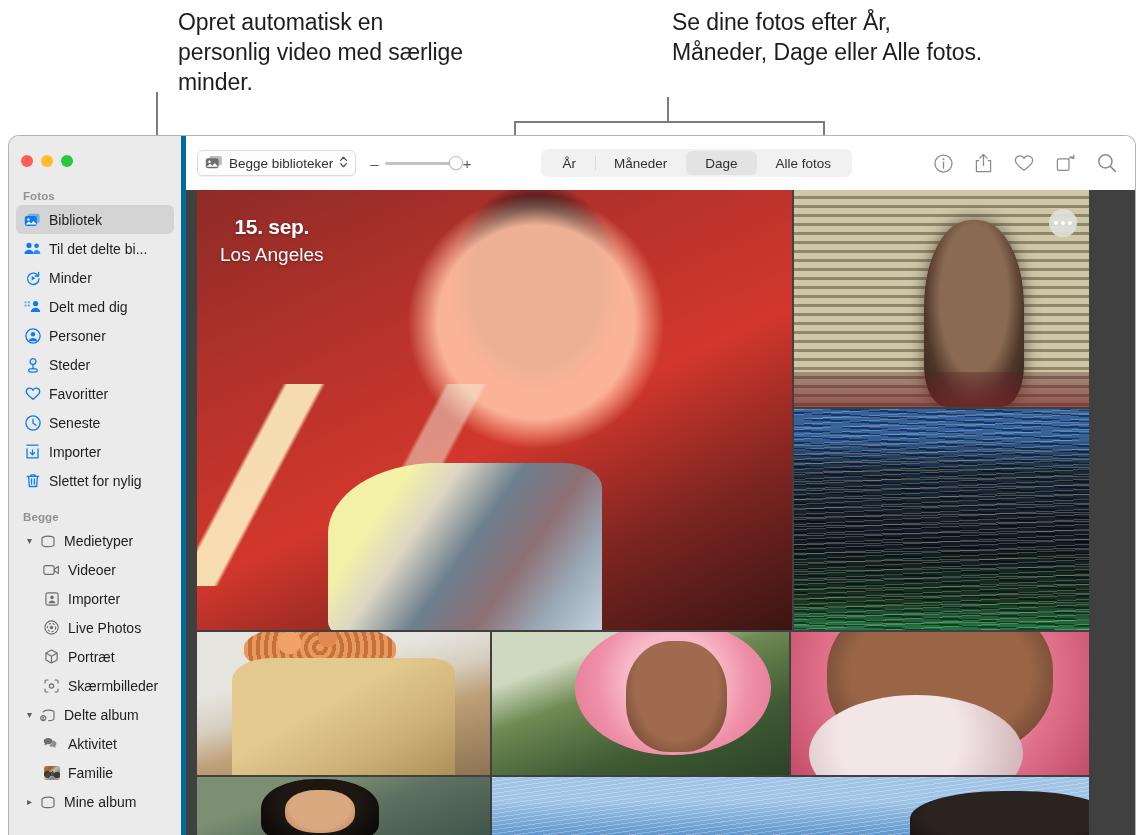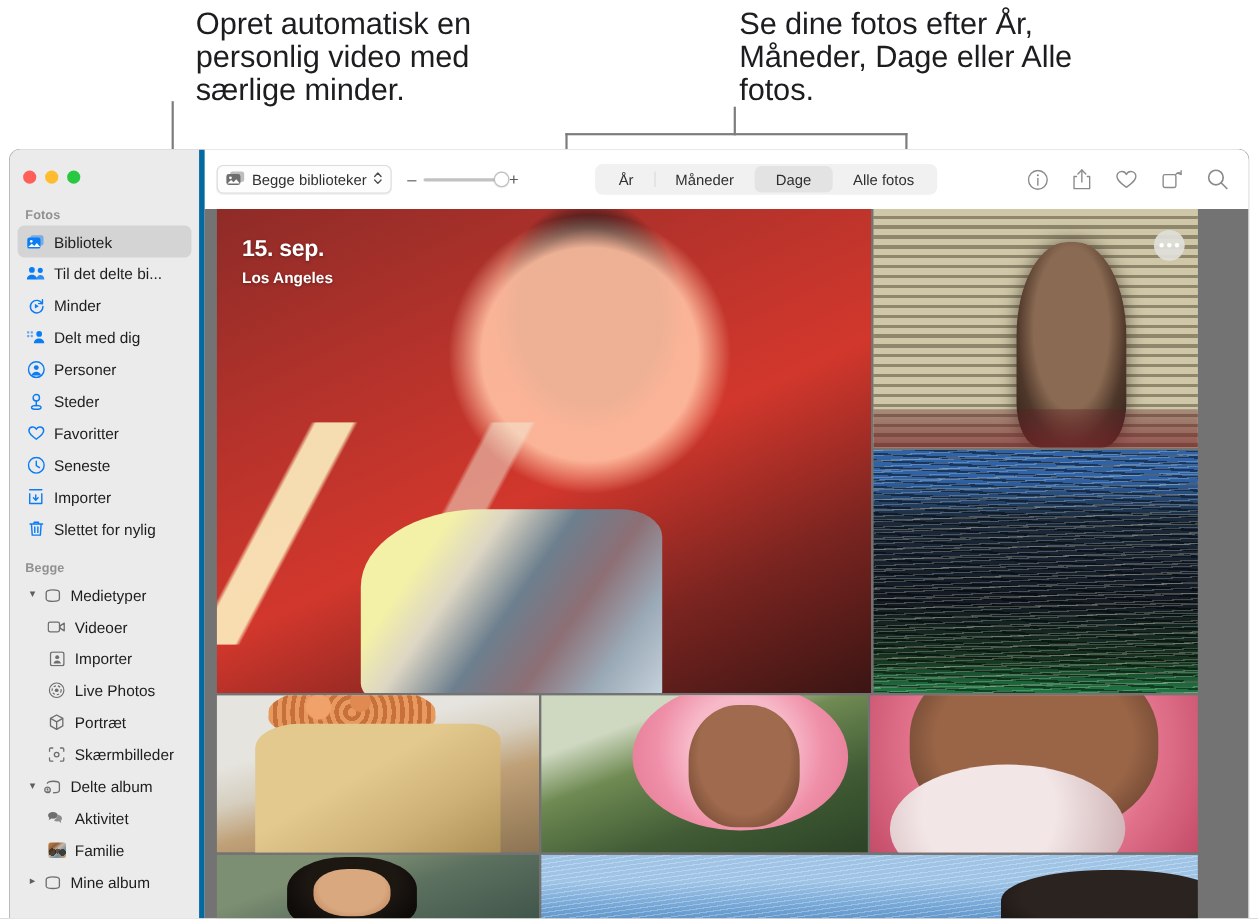--- a/index.html
+++ b/index.html
@@ -7,21 +7,21 @@
     width: 1144px; height: 835px;
     background: #ffffff;
     font-family: "Liberation Sans", sans-serif;
     overflow: hidden;
   }
   #root { position: relative; width: 1144px; height: 835px; }
 
   
   .callout-text {
     position: absolute;
-    font-size: 28px;
+    font-size: 23px;
     line-height: 30px;
     color: #1d1d1f;
     letter-spacing: -0.1px;
   }
   #callout-left  { left: 178px; top: 7px;  width: 300px; }
   #callout-right { left: 672px; top: 7px;  width: 320px; }
 
   .leader { position: absolute; background: #7c7c7c; }
 
   
@@ -155,29 +155,29 @@
     width: 1px; height: 14px; background: #dadada;
   }
   .seg.active::before, .seg.active + .seg::before { background: transparent; }
 
   .tb-icons { margin-left: auto; display: flex; align-items: center; gap: 22px; padding-right: 6px; }
   .tb-ico { color: #8a8a8a; display: flex; }
 
   
   #grid {
     flex: 1; position: relative; overflow: hidden;
-    padding: 0 11px 0 11px; background: #737373;
+    padding: 0 11px 0 11px; background: #404040; text-align: center;
   }
   .gridwrap { position: relative; width: 100%; height: 100%; }
   .cell { position: absolute; overflow: hidden; }
   .cell .art { position: absolute; inset: 0; }
 
   .date-ovl { position: absolute; left: 23px; top: 25px; color: #fff; z-index: 3; text-shadow: 0 1px 3px rgba(0,0,0,.35); }
   .date-ovl .d1 { font-size: 21px; font-weight: 700; letter-spacing: -0.3px; }
-  .date-ovl .d2 { font-size: 14px; font-weight: 700; margin-top: 5px; }
+  .date-ovl .d2 { font-size: 19px; font-weight: 400; margin-top: 5px; }
 
   .more-btn {
     position: absolute; right: 12px; top: 19px; z-index: 3;
     width: 28px; height: 28px; border-radius: 50%;
     background: rgba(225,224,218,.92);
     display: flex; align-items: center; justify-content: center; gap: 3px;
   }
   .more-btn i { width: 4px; height: 4px; border-radius: 50%; background: #fff; display:block; }
 
   

